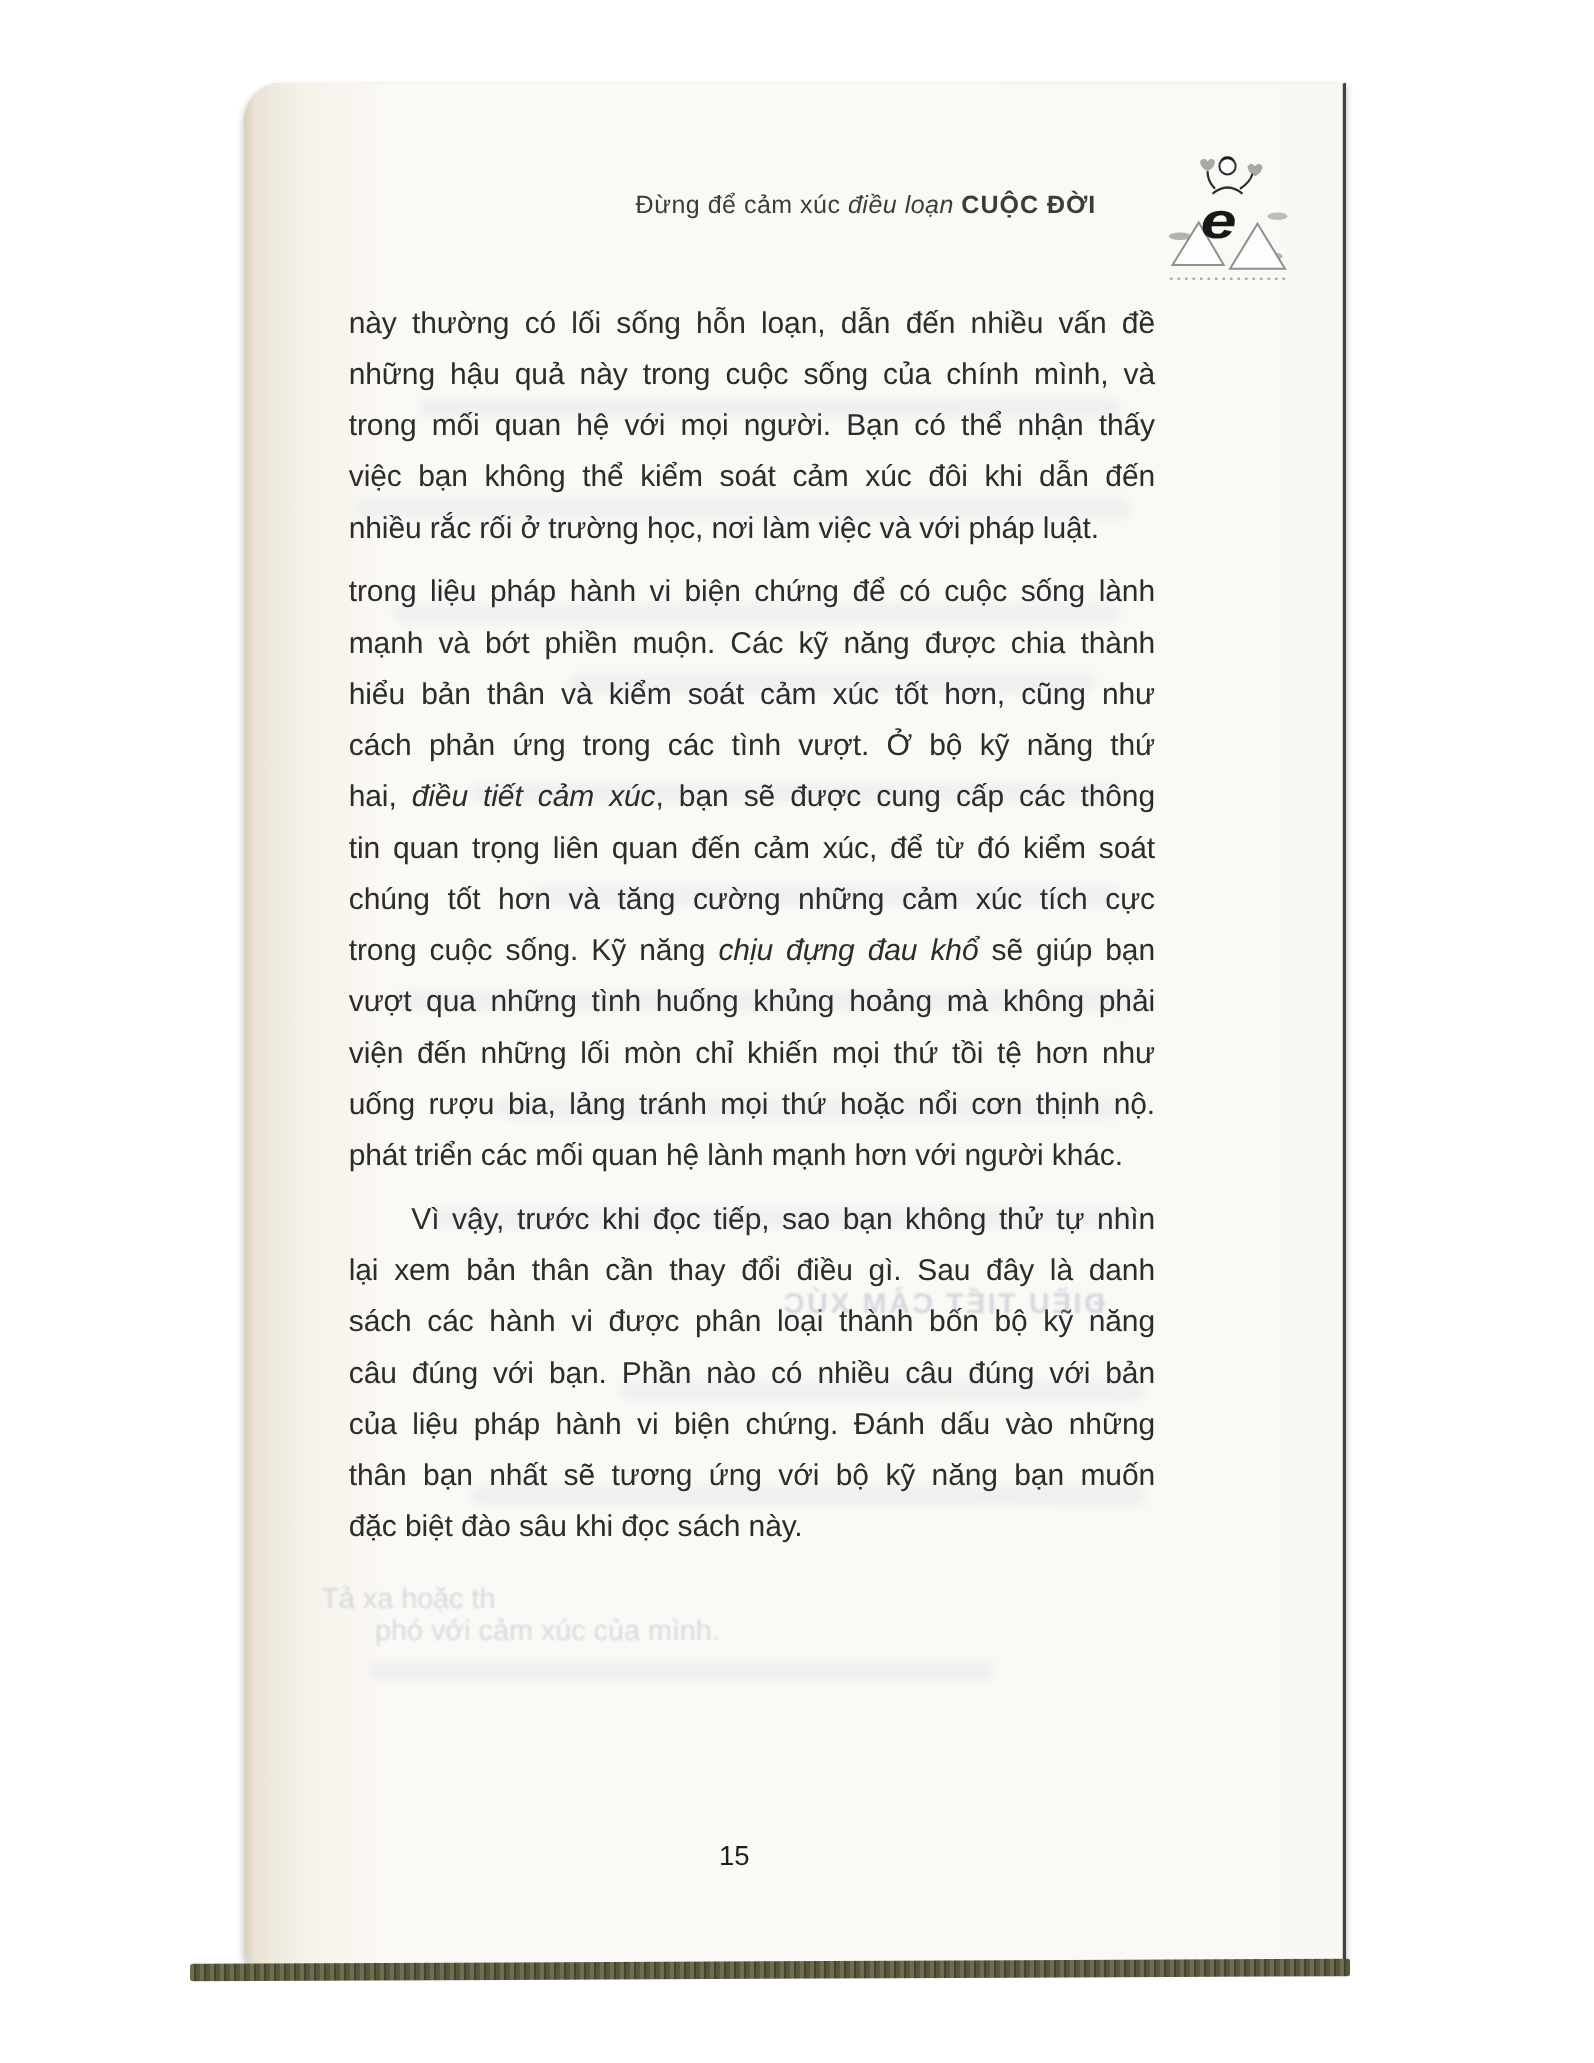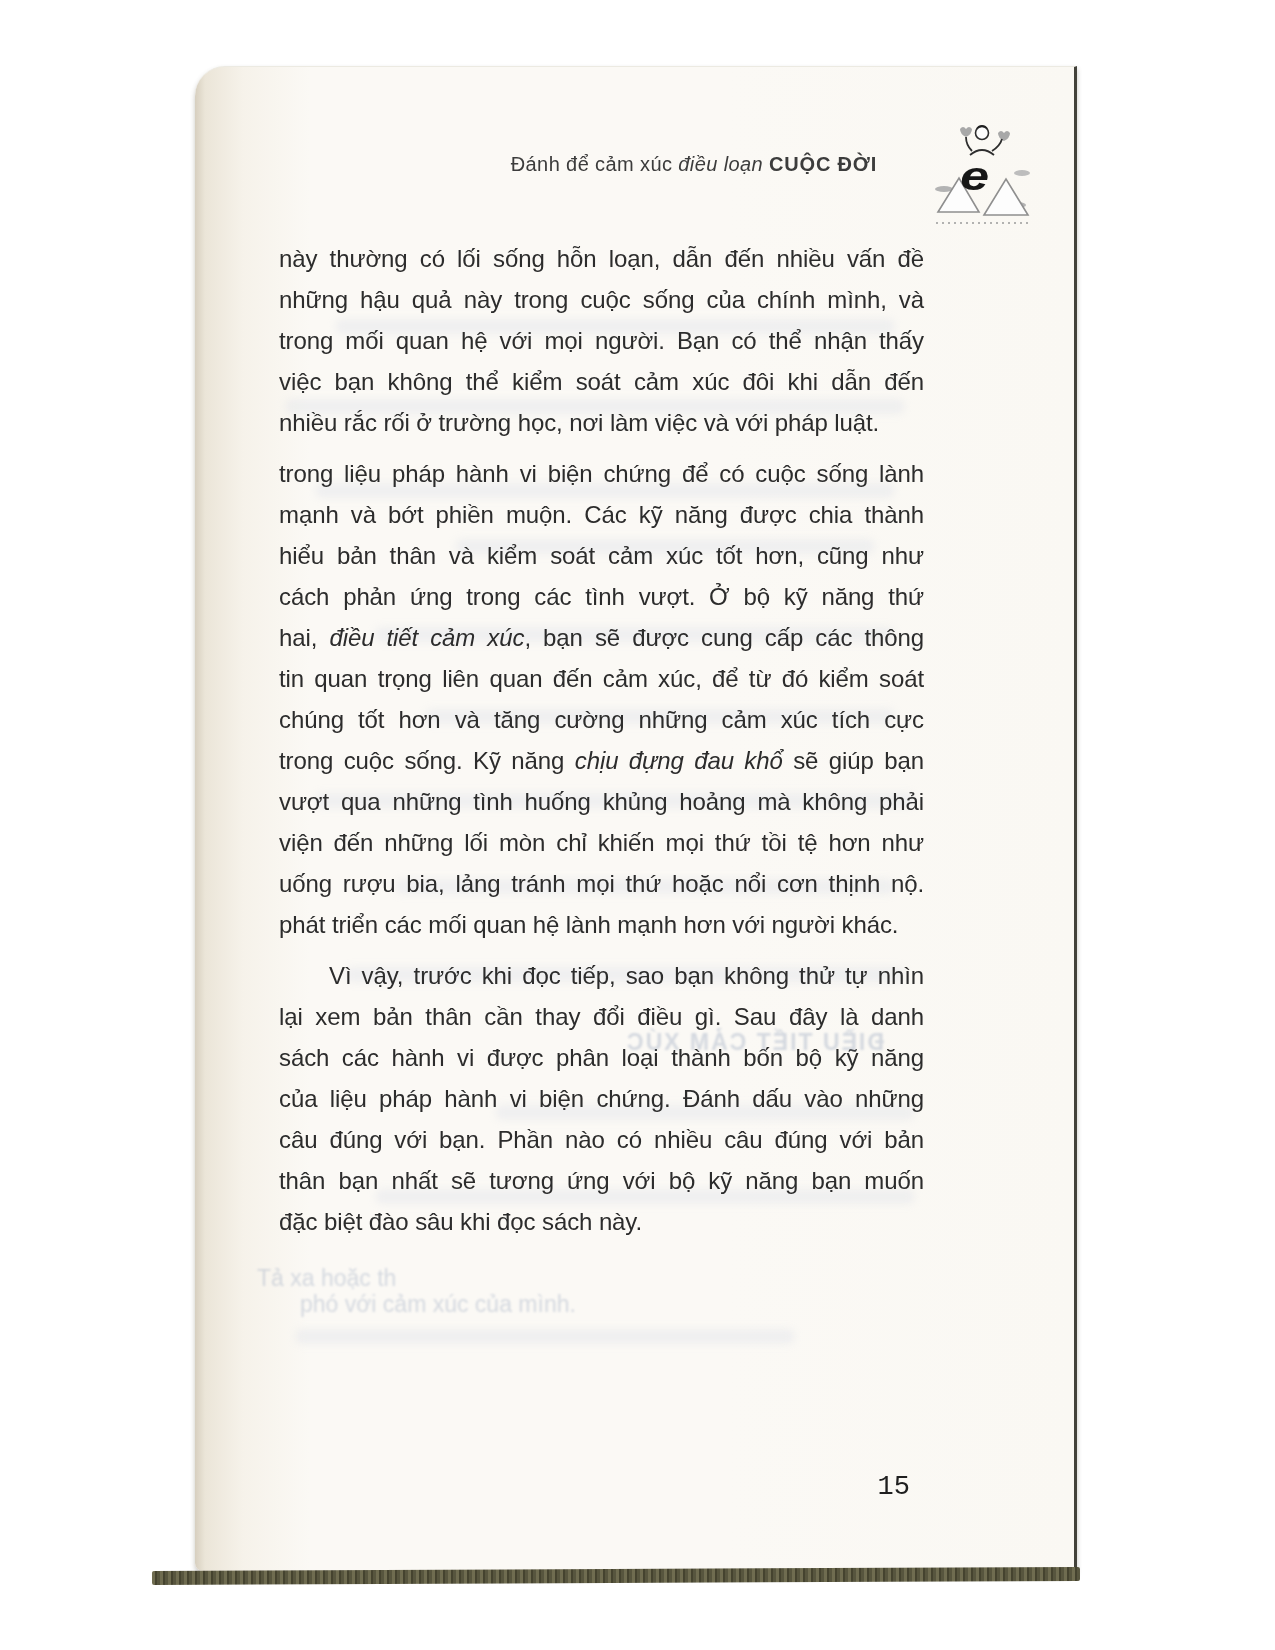--- a/index.html
+++ b/index.html
@@ -39,22 +39,22 @@
     height:41px;line-height:41px;font-size:24px;color:#2c2c2c;
     text-align:justify;text-align-last:justify;
     letter-spacing:-.1px;
   }
   .line.last{text-align-last:left;}
   .line.indent{padding-left:50px;}
   .line i{font-style:italic;}
 
   
   .page-number{
-    position:absolute;left:70px;top:1405px;width:645px;text-align:right;
-    font-family:Liberation Mono, monospace;font-size:27px;color:#1f1f1f;
+    position:absolute;left:70px;top:1405px;width:645px;text-align:center;
+    font-family:Liberation Sans, sans-serif;font-size:22px;color:#1f1f1f;
   }
 
   
   .bleed{
     position:absolute;color:#9facc2;opacity:.42;filter:blur(1px);
     font-size:23px;white-space:nowrap;pointer-events:none;
   }
   .bleed.mirrored{transform:scaleX(-1);}
   .bleed.bold{font-weight:700;letter-spacing:2px;}
   .smudge{
@@ -71,21 +71,21 @@
   }
 </style>
 </head>
 <body>
 
 <div id="photo">
 
   <div id="book-page">
 
     <div class="running-header">
-      <span class="rg">Đánh để cảm xúc </span><span class="it">điều loạn </span><span class="bd">CUỘC ĐỜI</span>
+      <span class="rg">Đừng để cảm xúc </span><span class="it">điều loạn </span><span class="bd">CUỘC ĐỜI</span>
     </div>
 
     <svg class="logo" viewBox="0 0 100 112" xmlns="http://www.w3.org/2000/svg">
 
       <ellipse cx="12" cy="74" rx="9" ry="3" fill="#b3b3b3"></ellipse>
       <ellipse cx="90" cy="58" rx="8" ry="3" fill="#bdbdbd"></ellipse>
       <ellipse cx="86" cy="90" rx="8" ry="3" fill="#b3b3b3"></ellipse>
 
       <path d="M6 97 L27 63 L47 97 Z" fill="#fdfdfd" stroke="#8f8f8f" stroke-width="1.6"></path>
       <path d="M52 100 L74 64 L96 100 Z" fill="#fdfdfd" stroke="#8f8f8f" stroke-width="1.6"></path>
@@ -136,22 +136,22 @@
           <div class="line">trong cuộc sống. Kỹ năng <i>chịu đựng đau khổ</i> sẽ giúp bạn</div>
           <div class="line">vượt qua những tình huống khủng hoảng mà không phải</div>
           <div class="line">viện đến những lối mòn chỉ khiến mọi thứ tồi tệ hơn như</div>
           <div class="line">uống rượu bia, lảng tránh mọi thứ hoặc nổi cơn thịnh nộ.</div>
           <div class="line last">phát triển các mối quan hệ lành mạnh hơn với người khác.</div>
         </div>
         <div class="paragraph">
           <div class="line indent">Vì vậy, trước khi đọc tiếp, sao bạn không thử tự nhìn</div>
           <div class="line">lại xem bản thân cần thay đổi điều gì. Sau đây là danh</div>
           <div class="line">sách các hành vi được phân loại thành bốn bộ kỹ năng</div>
+          <div class="line">câu đúng với bạn. Phần nào có nhiều câu đúng với bản</div>
           <div class="line">của liệu pháp hành vi biện chứng. Đánh dấu vào những</div>
-          <div class="line">câu đúng với bạn. Phần nào có nhiều câu đúng với bản</div>
           <div class="line">thân bạn nhất sẽ tương ứng với bộ kỹ năng bạn muốn</div>
           <div class="line last">đặc biệt đào sâu khi đọc sách này.</div>
         </div>
       </div>
 
     <div class="page-number">15</div>
 
   <div class="bleed mirrored bold" style="left: 430px; top: 962px;">ĐIỀU TIẾT CẢM XÚC</div>
       <div class="bleed" style="left: 62px; top: 1198px;">Tả xa hoặc th</div>
       <div class="bleed" style="left: 105px; top: 1224px;">phó với cảm xúc của mình.</div>

